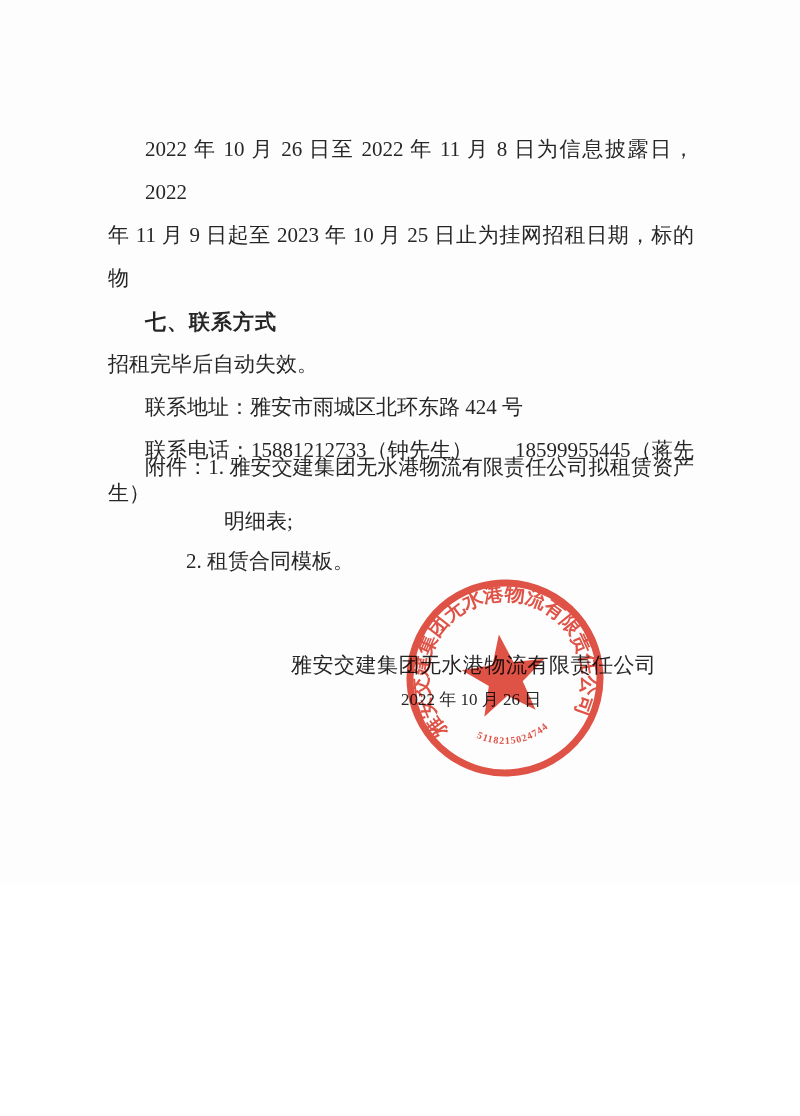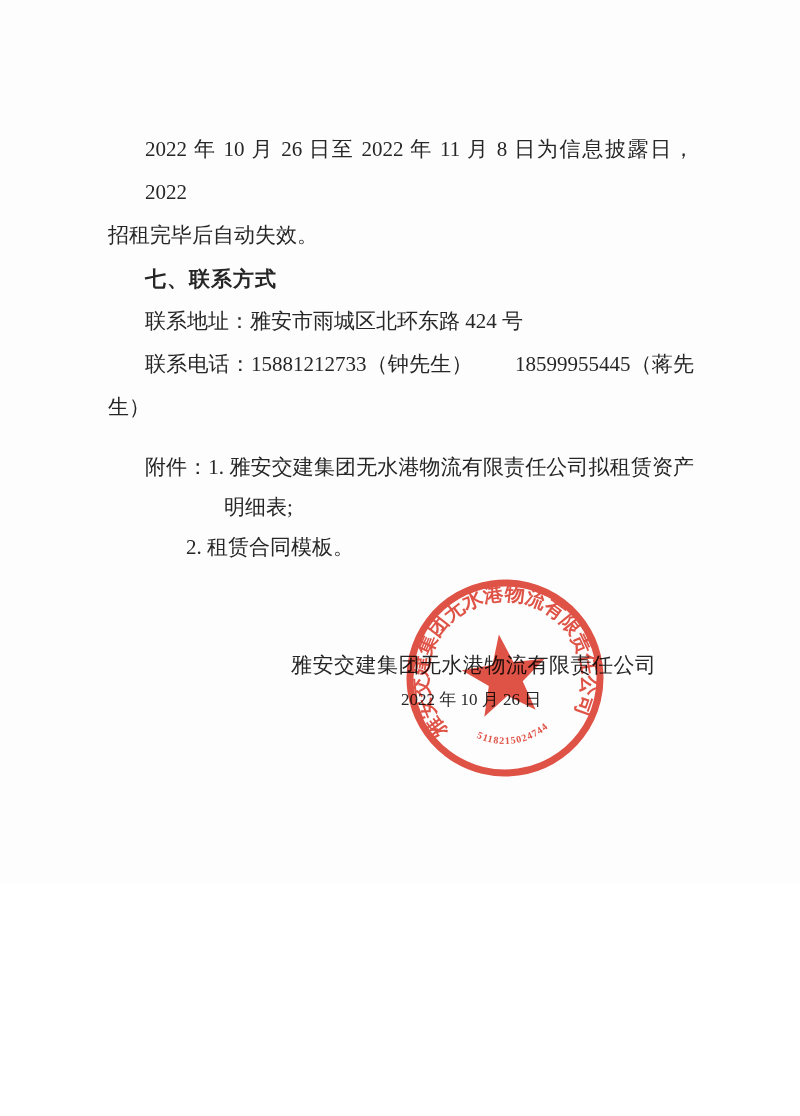--- a/index.html
+++ b/index.html
@@ -33,21 +33,21 @@
     line-height: 40px;
     white-space: nowrap;
   }
   .just {
     white-space: normal;
     text-align: justify;
     text-align-last: justify;
   }
   .indent1 { padding-left: 37px; }
   .indent2 { padding-left: 78px; }
-  .indent3 { padding-left: 116px; }
+  .indent3 { padding-left: 116px; margin-top: 14px; }
   .heading {
     font-family: "Liberation Sans", "DejaVu Sans", sans-serif;
     font-weight: bold;
     letter-spacing: 1px;
   }
   .sig-company {
     position: absolute;
     left: 291px;
     top: 651px;
     font-size: 21px;
@@ -92,22 +92,23 @@
     border-bottom: 3px solid #f8f8f8;
   }
 </style>
 </head>
 <body>
 
 <div class="page">
 
   <div class="textcol" id="para-block">
     <div class="line indent1 just">2022 年 10 月 26 日至 2022 年 11 月 8 日为信息披露日，2022</div>
+    <div class="line just">年 11 月 9 日起至 2023 年 10 月 25 日止为挂网招租日期，标的物</div>
+    <div class="line indent1 heading">七、联系方式</div>
     <div class="line">招租完毕后自动失效。</div>
-    <div class="line indent1 heading">七、联系方式</div>
     <div class="line indent1">联系地址：雅安市雨城区北环东路 424 号</div>
     <div class="line indent1 just">联系电话：15881212733（钟先生）　　18599955445（蒋先</div>
     <div class="line">生）</div>
   </div>
 
   <div class="textcol" id="attach-block">
     <div class="line40 indent1 just">附件：1. 雅安交建集团无水港物流有限责任公司拟租赁资产</div>
     <div class="line40 indent3">明细表;</div>
     <div class="line40 indent2">2. 租赁合同模板。</div>
   </div>

